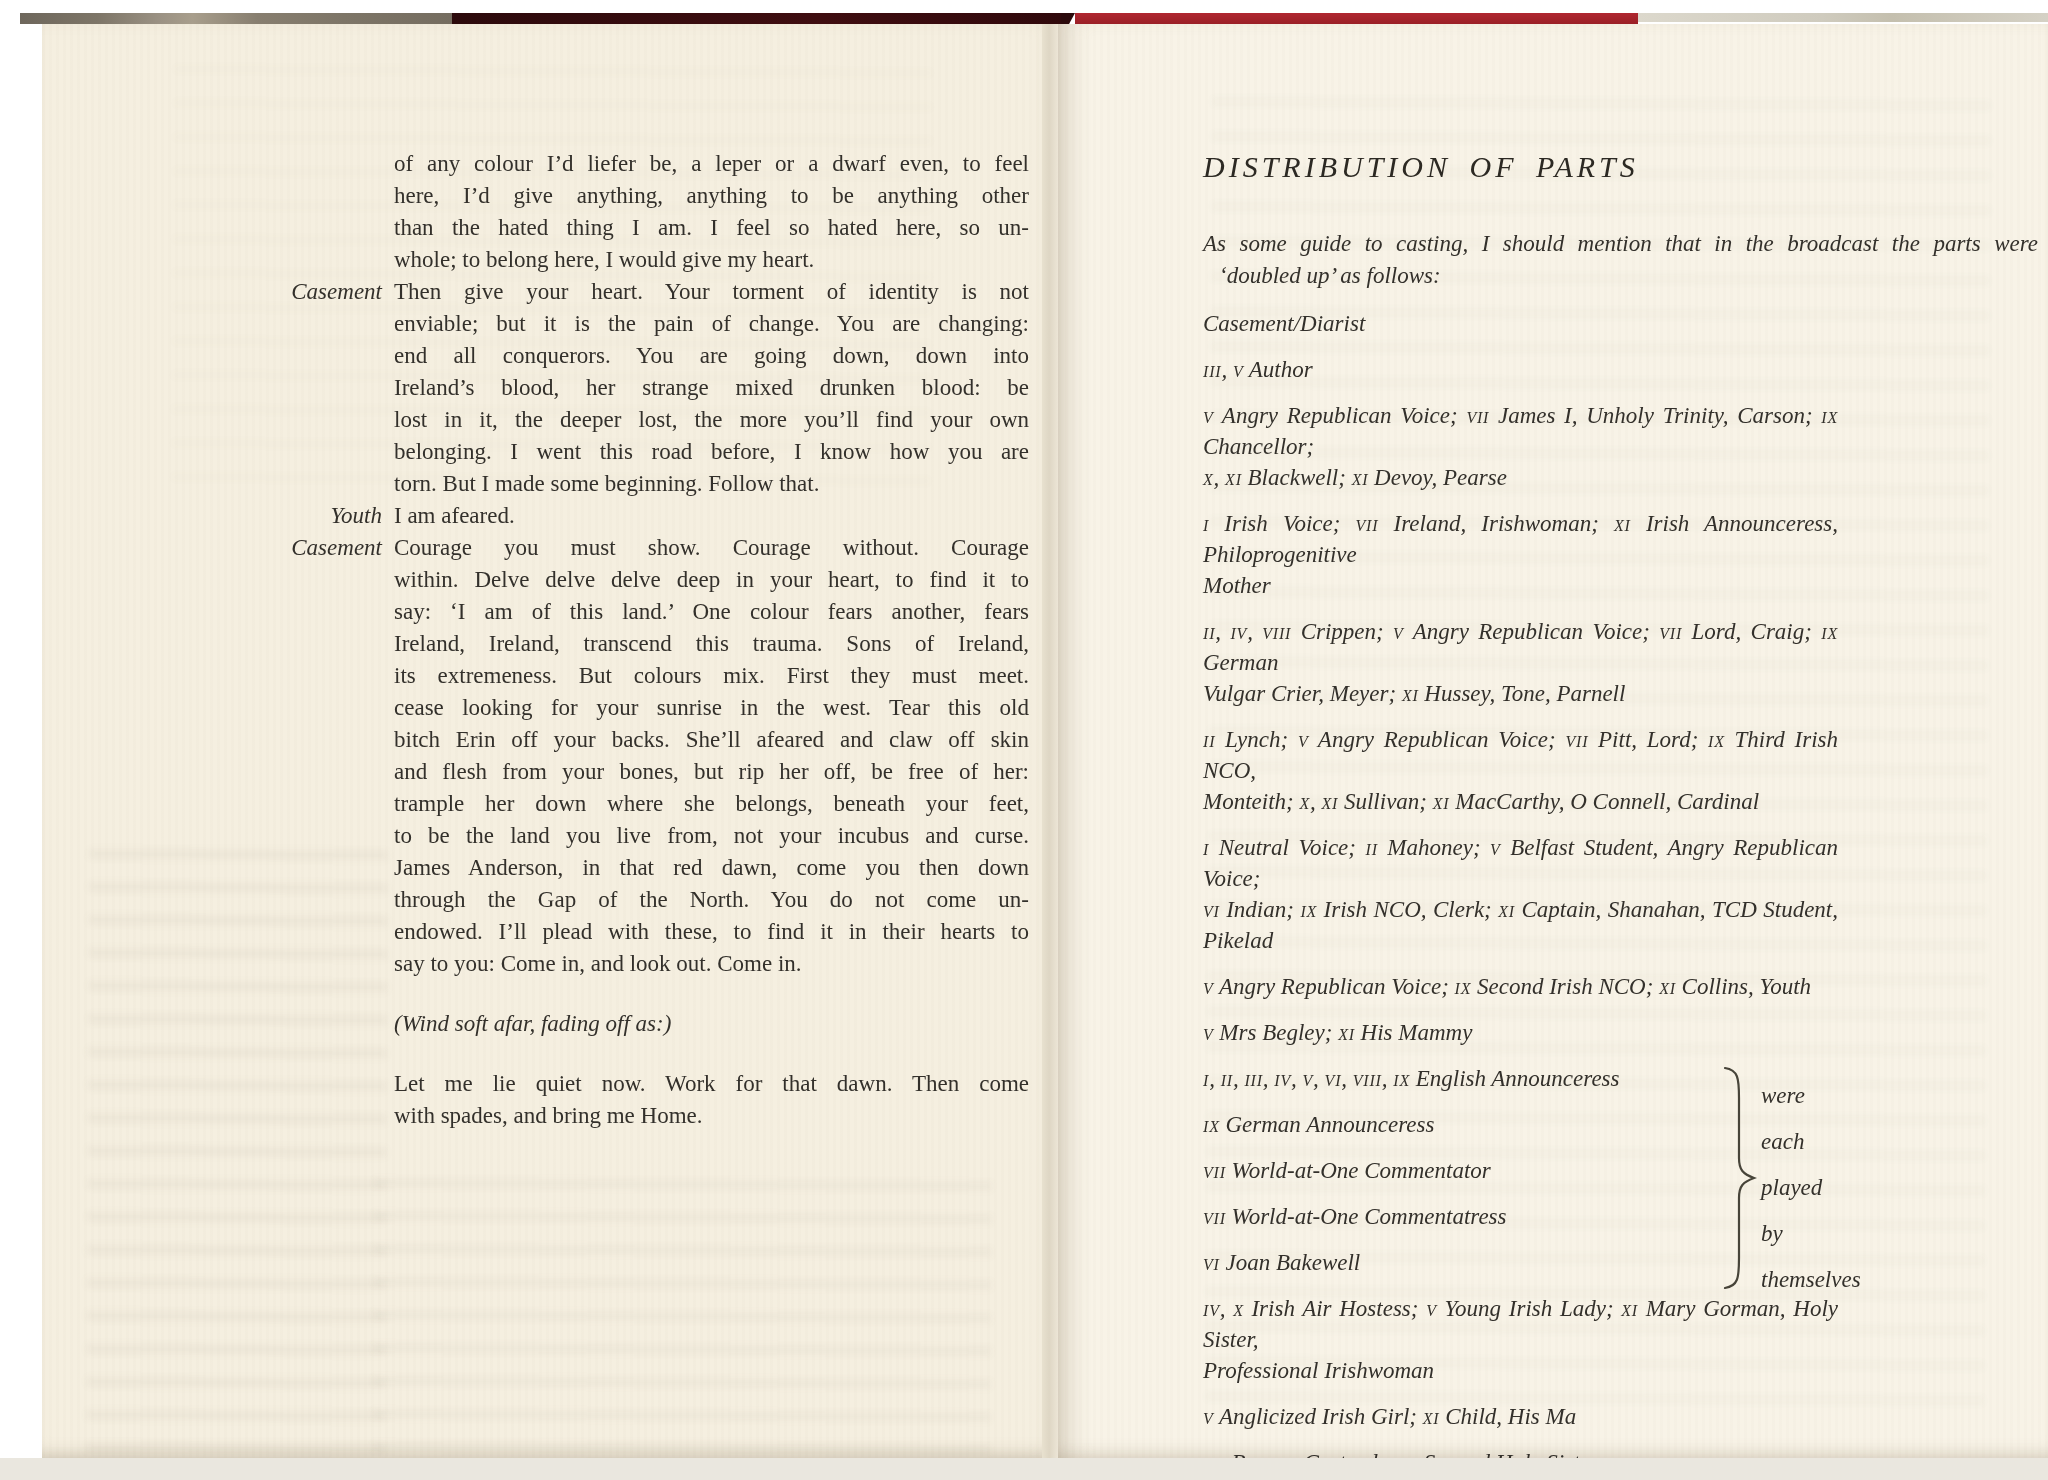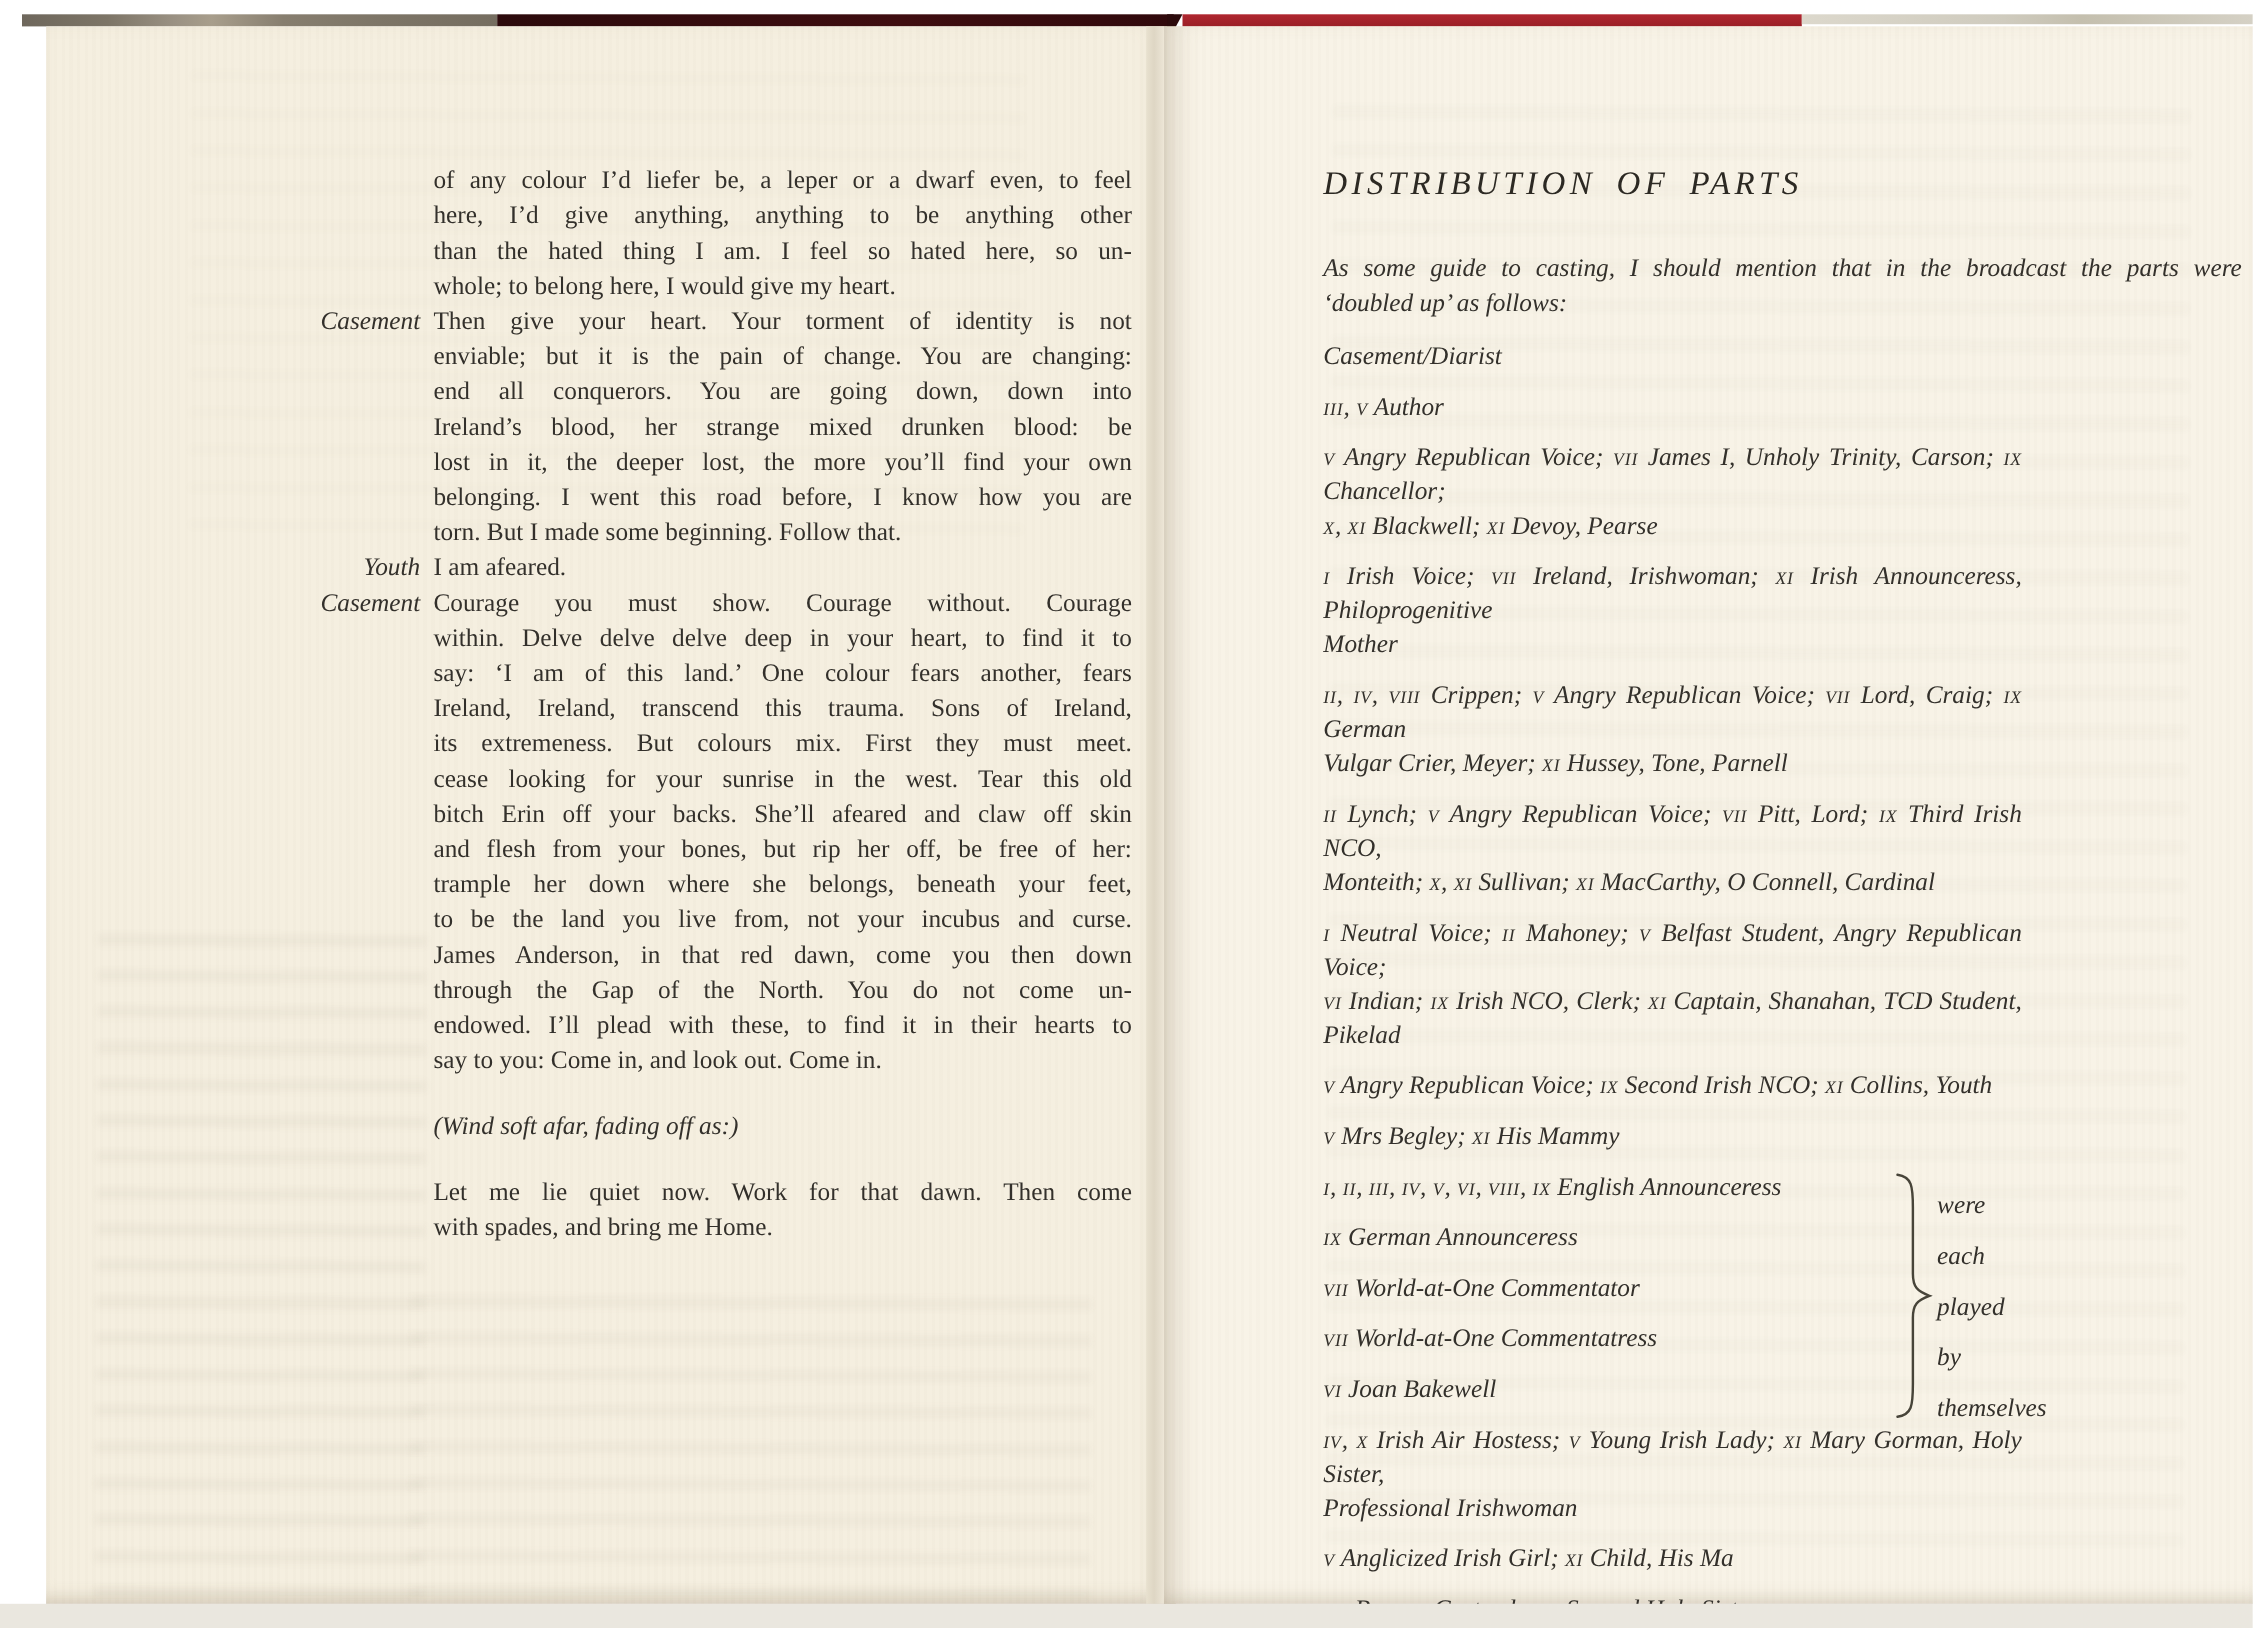--- a/index.html
+++ b/index.html
@@ -48,21 +48,21 @@
   .line.last{text-align-last:left;}
   .block.stage{margin:28px 0;}
   .block.stage .line{font-style:italic;text-align-last:left;}
 
   
   .right-text{position:relative;padding:126px 8px 0 145px;font-size:23px;line-height:31px;}
   .page-title{font-size:30px;font-weight:400;letter-spacing:4px;word-spacing:7px;margin:0 0 44px 0;
     line-height:34px;color:#2c2923;}
   .intro{width:835px;margin-bottom:16px;line-height:32px;}
   .intro .line{text-align:justify;text-align-last:justify;}
-  .intro .line.last{text-align-last:left;}
+  .intro .line.last{text-align-last:left;margin-left:16px;}
   .entry{width:835px;margin-bottom:15px;}
   .rn{font-variant:small-caps;letter-spacing:.8px;}
 
   .brace-group{position:relative;width:835px;}
   .b-entry{width:520px;line-height:31px;margin-bottom:15px;white-space:nowrap;}
   .brace{position:absolute;left:518px;top:2px;color:#474439;}
   .brace-note{position:absolute;left:558px;top:10px;line-height:46px;}
   .note-word{white-space:nowrap;}
 </style>
 </head>

